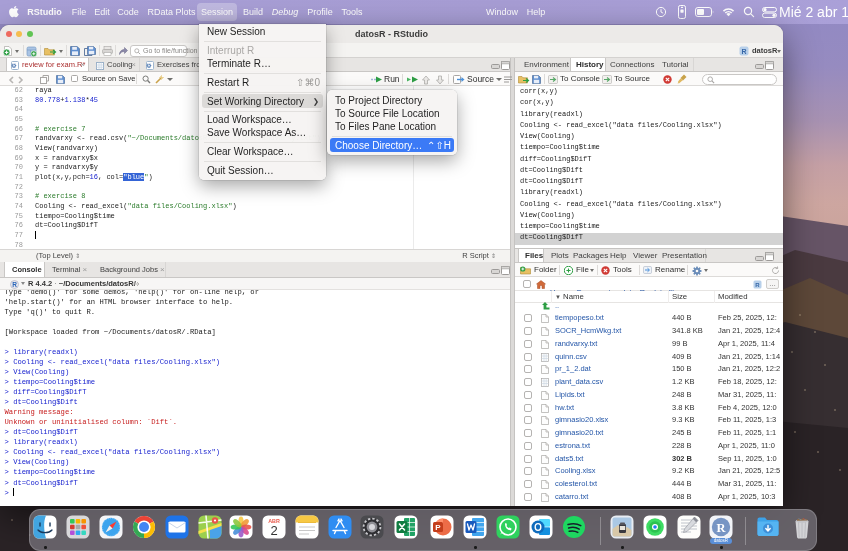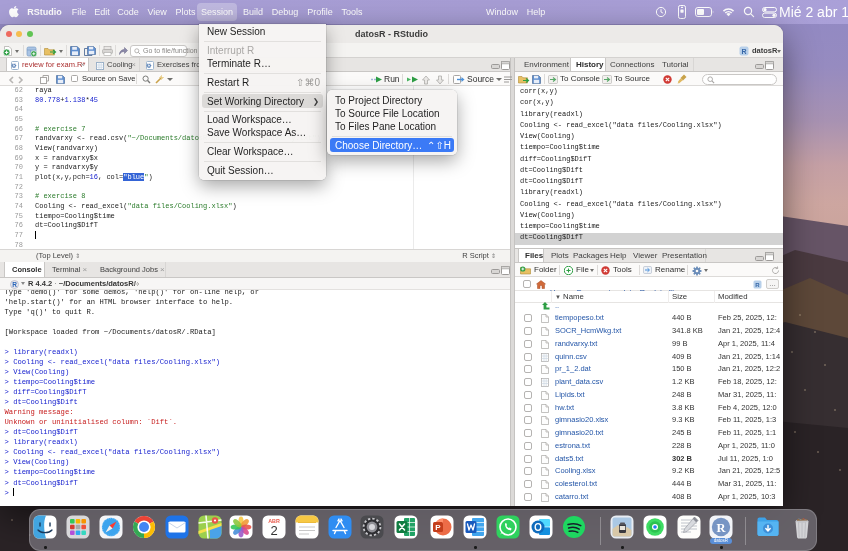--- a/index.html
+++ b/index.html
@@ -70,25 +70,25 @@
 </svg>
 
 <div id="menubar" class="abs">
   <svg class="abs" style="left:9px;top:5.5px" width="11" height="13" viewBox="0 0 11 13" fill="#fff">
     <path d="M7.8,2.0 c0.5,-0.6 0.8,-1.4 0.7,-2.0 c-0.7,0.03 -1.5,0.45 -2.0,1.0 c-0.45,0.5 -0.84,1.3 -0.73,2.0 c0.76,0.06 1.5,-0.4 2.03,-1.0 z M9.6,6.8 c0.02,2.1 1.85,2.8 1.87,2.81 c-0.015,0.05 -0.29,1.0 -0.96,1.97 c-0.58,0.85 -1.19,1.69 -2.14,1.7 c-0.94,0.02 -1.24,-0.55 -2.31,-0.55 c-1.07,0 -1.4,0.54 -2.29,0.57 c-0.92,0.03 -1.62,-0.91 -2.21,-1.75 C0.37,9.84 -0.55,6.7 0.68,4.55 c0.61,-1.07 1.7,-1.74 2.88,-1.76 c0.9,-0.02 1.75,0.6 2.3,0.6 c0.55,0 1.58,-0.75 2.66,-0.64 c0.45,0.02 1.73,0.18 2.55,1.38 c-0.066,0.04 -1.52,0.89 -1.5,2.66 z" transform="scale(0.85)"></path>
   </svg>
   <div class="it" style="left:27.3px;font-weight:bold;">RStudio</div>
   <div class="it" style="left:71.8px;">File</div>
   <div class="it" style="left:94.3px;">Edit</div>
   <div class="it" style="left:117.3px;">Code</div>
-  <div class="it" style="left:147.4px;">View</div>
+  <div class="it" style="left:147.4px;">RData</div>
   <div class="it" style="left:175.5px;">Plots</div>
   <div class="it hl" style="left:197px;width:40px;text-align:center;">Session</div>
   <div class="it" style="left:243px;">Build</div>
-  <div class="it" style="left:271.8px;">Debug</div>
+  <div class="it" style="left:271.8px;font-style:italic;">Debug</div>
   <div class="it" style="left:307.3px;">Profile</div>
   <div class="it" style="left:341.5px;">Tools</div>
   <div class="it" style="left:486px;">Window</div>
   <div class="it" style="left:526.8px;">Help</div>
   <div class="it" style="left:779px;font-size:14px;">Mié 2 abr 10:38</div>
 
   <svg class="abs" style="left:655px;top:6px" width="12" height="12" viewBox="0 0 12 12" fill="none" stroke="#fff" stroke-width="1">
     <circle cx="6" cy="6" r="4.6"></circle>
       <path d="M6,3.6 L6,6 L7.8,7" stroke-linecap="round"></path>
   </svg>
@@ -650,21 +650,21 @@
           <span class="abs" style="left:203px;top:0;line-height:12.75px;color:#333;white-space:nowrap;">Apr 1, 2025, 11:0</span>
         </div>
       <div class="abs" style="left:0;top:153.00px;width:268px;height:12.75px;">
           <span class="abs" style="left:9px;top:2px;width:8px;height:8px;border:1px solid #b5b3b1;border-radius:2px;background:#fff;"></span>
           <svg class="abs" style="left:26px;top:2px" width="8" height="9" viewBox="0 0 8 9">
             <path d="M0.5,0.5 H5 L7.5,3 V8.5 H0.5 Z" fill="#fdfdfd" stroke="#a9a7a5" stroke-width="0.7"></path>
             <path d="M5,0.5 V3 H7.5" fill="none" stroke="#a9a7a5" stroke-width="0.7"></path>
           </svg>
           <span class="abs" style="left:40px;top:0;line-height:12.75px;color:#2456a8;white-space:nowrap;">dats5.txt</span>
           <span class="abs" style="left:157px;top:0;line-height:12.75px;color:#333;white-space:nowrap;font-weight:bold;">302 B</span>
-          <span class="abs" style="left:203px;top:0;line-height:12.75px;color:#333;white-space:nowrap;">Jul 11, 2025, 1:0</span>
+          <span class="abs" style="left:203px;top:0;line-height:12.75px;color:#333;white-space:nowrap;">Sep 11, 2025, 1:0</span>
         </div>
       <div class="abs" style="left:0;top:165.75px;width:268px;height:12.75px;">
           <span class="abs" style="left:9px;top:2px;width:8px;height:8px;border:1px solid #b5b3b1;border-radius:2px;background:#fff;"></span>
           <svg class="abs" style="left:26px;top:2px" width="8" height="9" viewBox="0 0 8 9">
             <path d="M0.5,0.5 H5 L7.5,3 V8.5 H0.5 Z" fill="#fdfdfd" stroke="#a9a7a5" stroke-width="0.7"></path>
             <path d="M5,0.5 V3 H7.5" fill="none" stroke="#a9a7a5" stroke-width="0.7"></path>
           </svg>
           <span class="abs" style="left:40px;top:0;line-height:12.75px;color:#2456a8;white-space:nowrap;">Cooling.xlsx</span>
           <span class="abs" style="left:157px;top:0;line-height:12.75px;color:#333;white-space:nowrap;">9.2 KB</span>
           <span class="abs" style="left:203px;top:0;line-height:12.75px;color:#333;white-space:nowrap;">Jan 21, 2025, 12:5</span>

